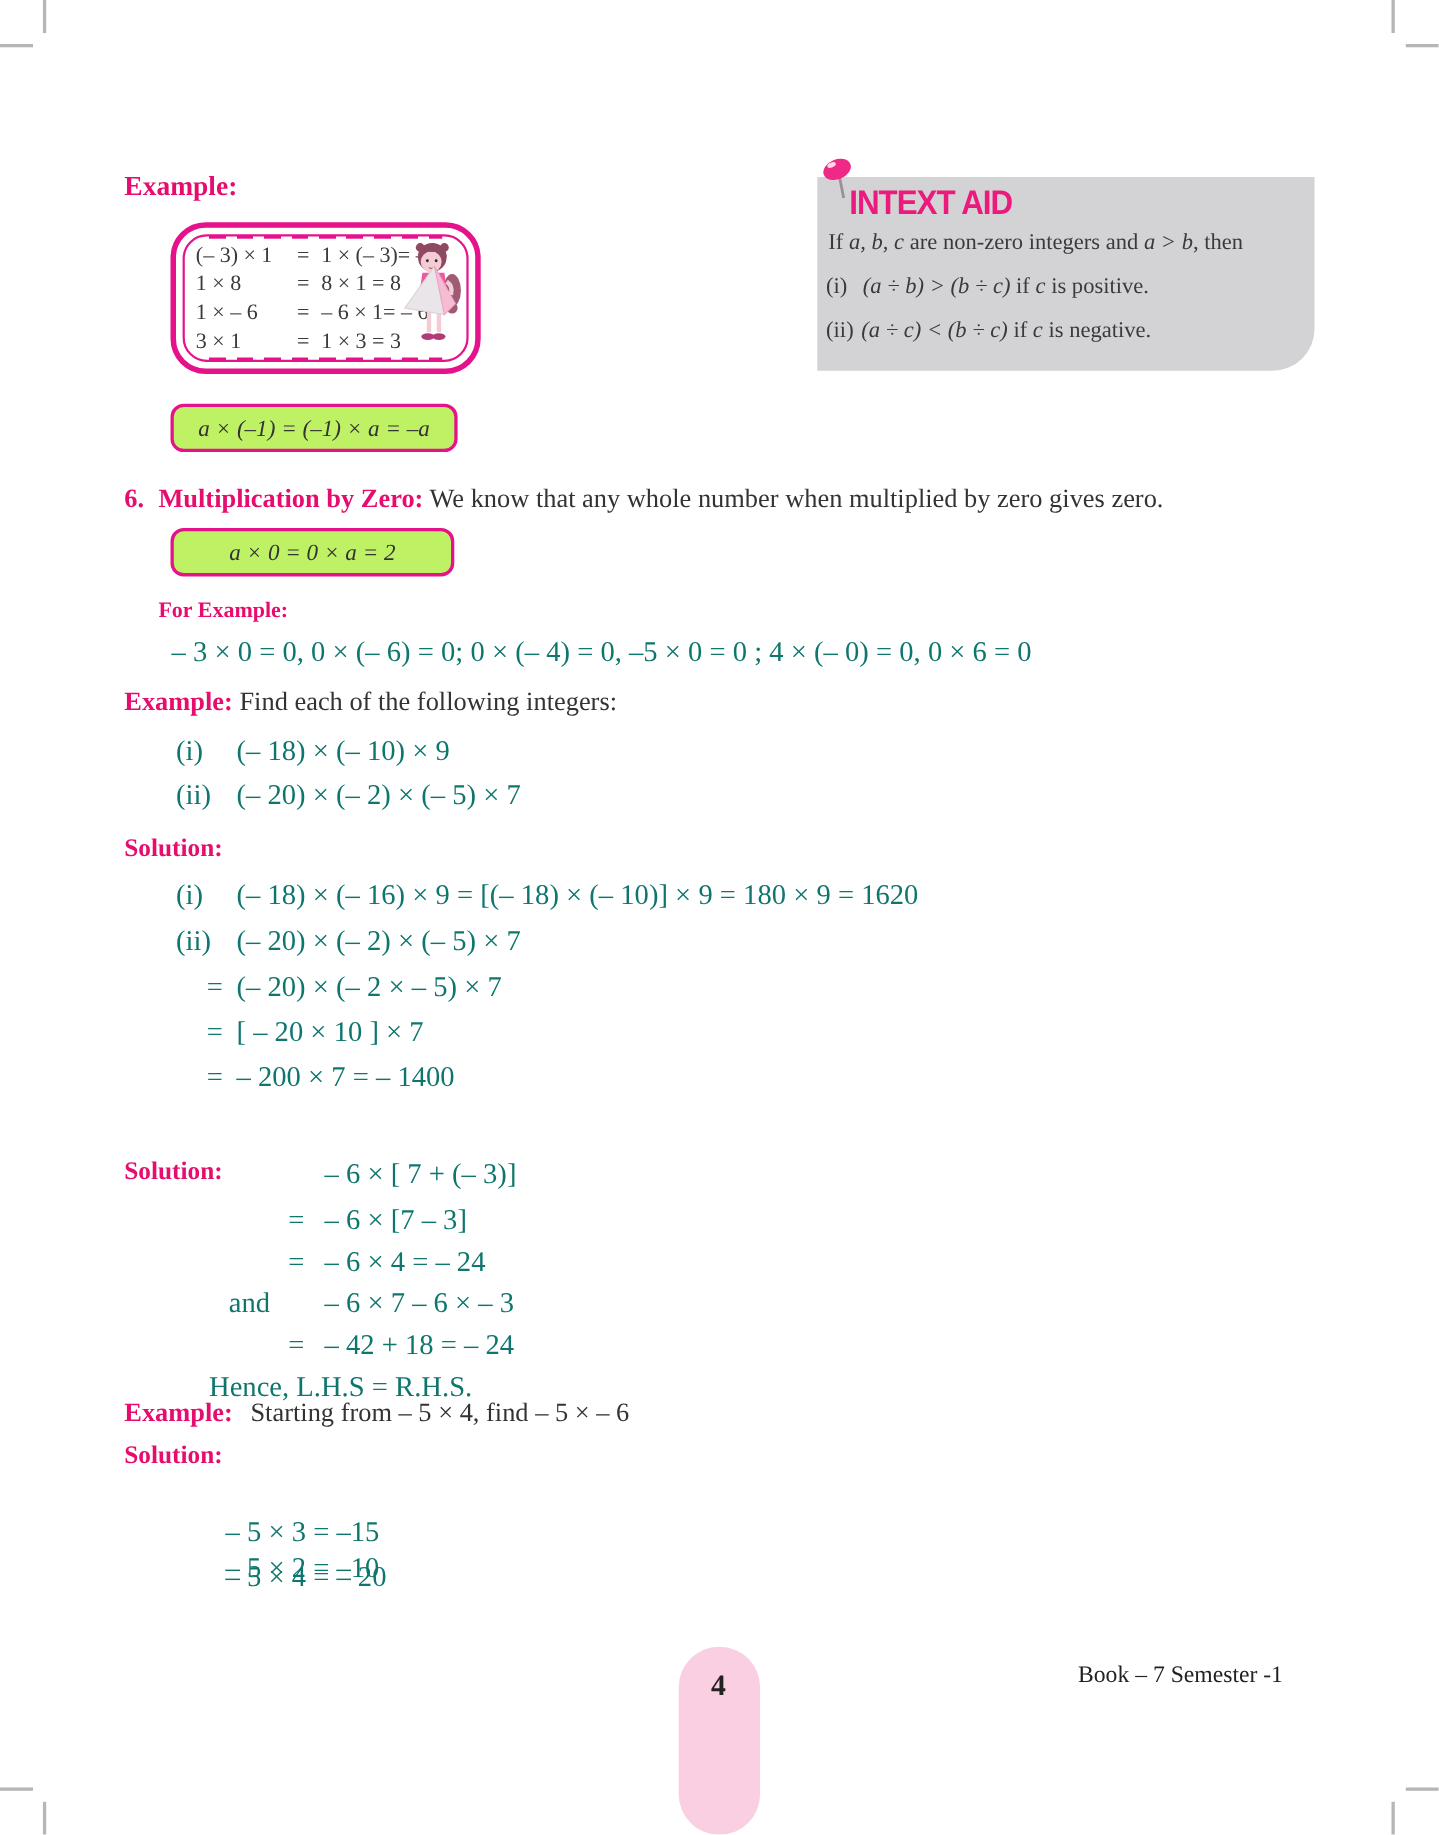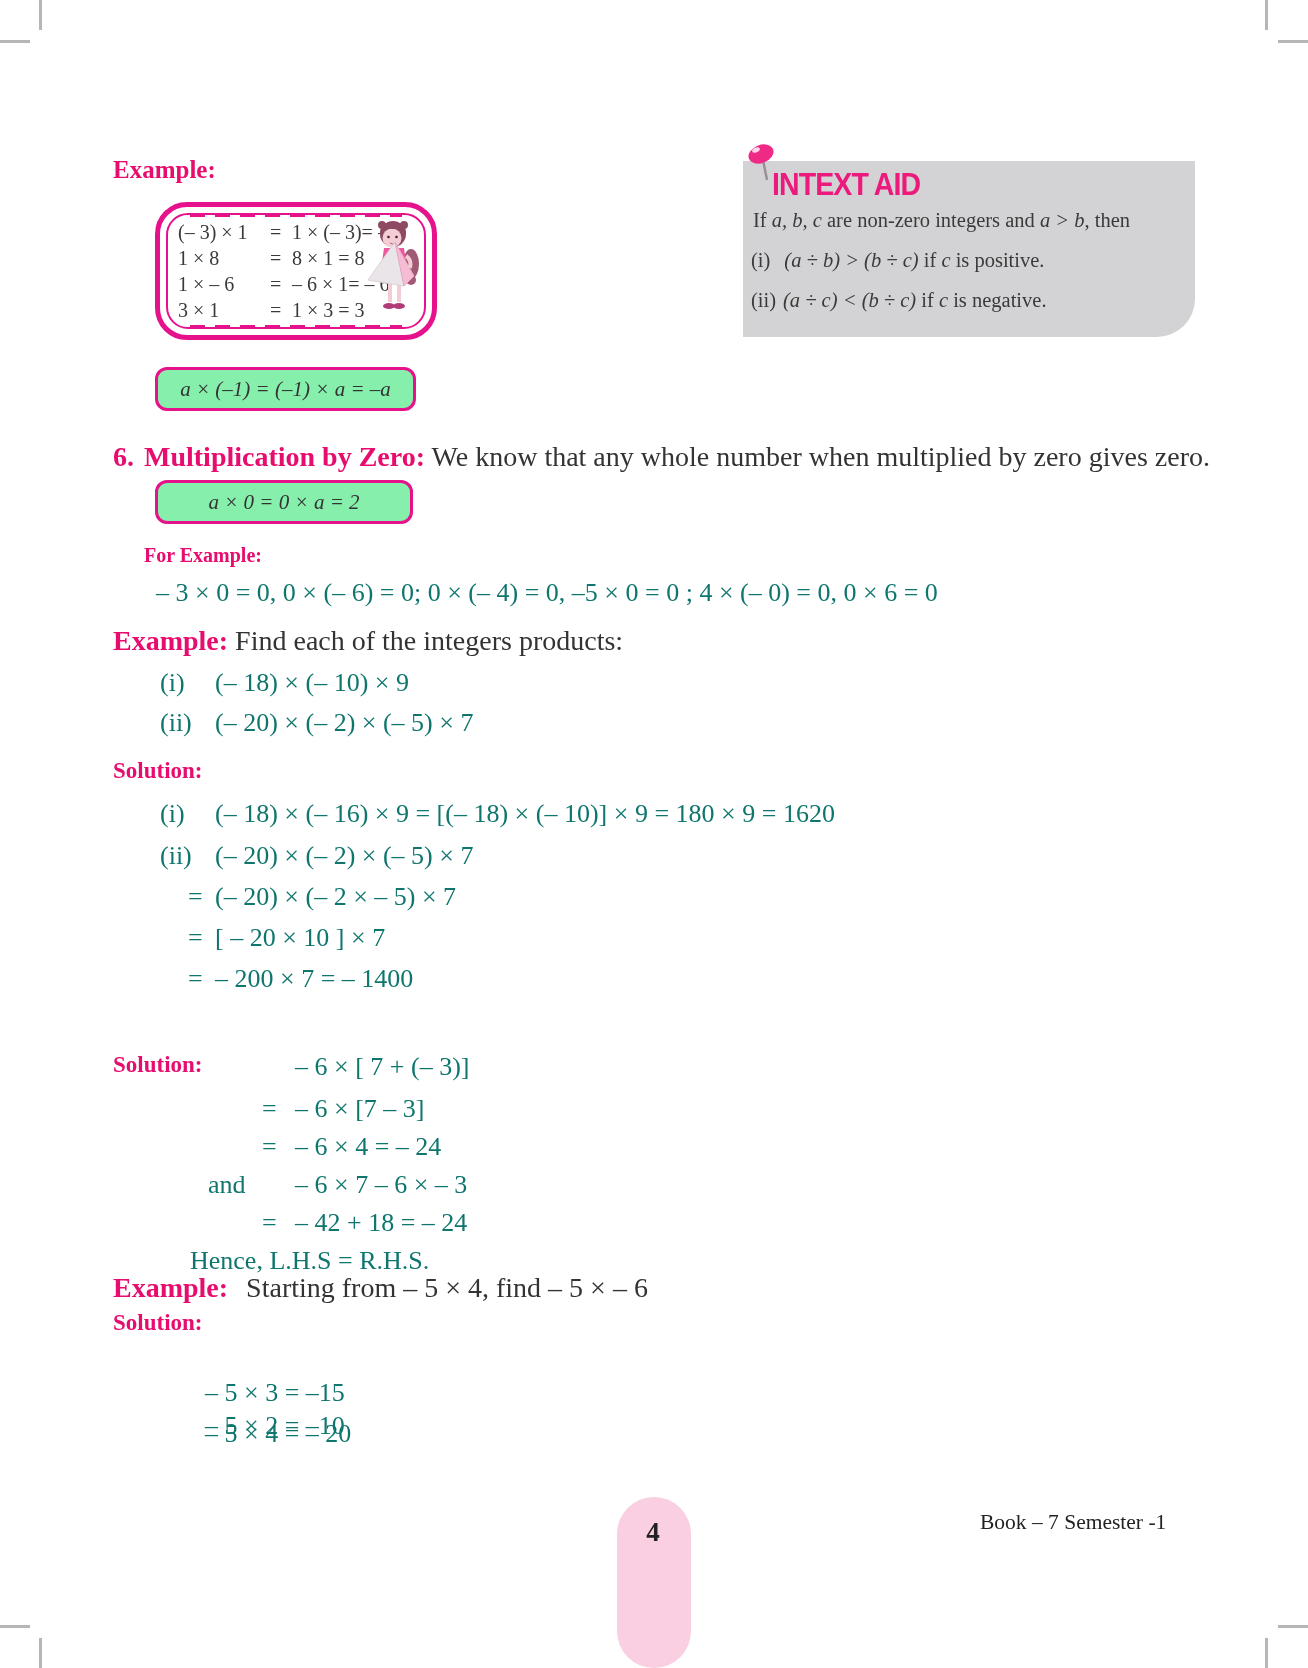--- a/index.html
+++ b/index.html
@@ -6,37 +6,37 @@
   #page{
     position:relative;width:1308px;height:1668px;background:#ffffff;overflow:hidden;
     font-family:"Liberation Serif",serif;color:#333;margin:0 auto;
   }
   .abs{position:absolute;}
   
   .cm{position:absolute;background:#b6b6b6;}
   
   .accent{color:#e70d6f;font-weight:bold;}
   .h-label{font-size:23px;font-weight:bold;color:#e70d6f;}
-  .body-txt{font-size:28px;color:#333;}
+  .body-txt{font-size:24px;color:#333;}
   
   #ex1-box{left:155px;top:202px;width:272px;height:128px;border:5px solid #e6128c;border-radius:32px;background:#fff;}
   #ex1-inner{position:absolute;left:6px;right:6px;top:6px;bottom:6px;border:2px solid #e6128c;border-radius:22px;}
   .dashes{position:absolute;left:30px;right:30px;height:3px;
     background:repeating-linear-gradient(90deg,#e6128c 0 15px,transparent 15px 25px);}
   #ex1-eqs{position:absolute;left:18px;top:12px;font-size:20px;line-height:26px;color:#3a3a3a;white-space:nowrap;}
   .eqrow .lhs{display:inline-block;width:92px;}
   .eqrow .eqs{display:inline-block;width:22px;}
   
   #intext{left:743px;top:161px;width:452px;height:176px;background:#d3d3d5;border-radius:0 0 38px 0;}
   #intext-title{position:absolute;left:29px;top:6px;font-family:"Liberation Sans",sans-serif;
     font-weight:bold;font-size:31px;letter-spacing:-1px;color:#ed1a7d;transform:scaleX(.92);transform-origin:left;}
   .intext-line{position:absolute;font-size:20.5px;color:#3a3a3a;white-space:nowrap;}
   .ital{font-style:italic;}
   
-  .pinkbox{background:#86efac;border:3px solid #e6128c;border-radius:12px;text-align:center;
+  .pinkbox{background:#bef264;border:3px solid #e6128c;border-radius:12px;text-align:center;
     font-size:21px;color:#333;font-style:italic;display:flex;align-items:center;justify-content:center;}
   
   .eqline{position:absolute;font-size:26px;color:#0f766e;white-space:nowrap;}
   
   #pill{left:617px;top:1497px;width:74px;height:171px;background:#f9cfe1;border-radius:37px;}
   #pagenum{position:absolute;left:0;top:20px;width:100%;text-align:center;
     font-size:27px;font-weight:bold;color:#222;letter-spacing:2px;}
   #edition{left:980px;top:1510px;font-size:21.5px;color:#222;white-space:nowrap;}
 </style>
 </head>
@@ -118,21 +118,21 @@
 
   <div class="abs pinkbox" style="left:155px;top:480px;width:252px;height:38px;">
     <span>a × 0 = 0 × a = 2</span>
   </div>
 
   <div class="abs h-label" style="left:144px;top:544px;font-size:20px;">For Example:</div>
   <div class="eqline" style="left:156px;top:578px;">– 3 × 0 = 0, 0 × (– 6) = 0;  0 × (– 4) = 0, –5 × 0 = 0 ;  4 × (– 0) = 0, 0 × 6 = 0</div>
 
   <div class="abs body-txt" style="left:113px;top:625px;white-space:nowrap;">
     <span class="accent">Example:</span>
-    <span>Find each of the integers products:</span>
+    <span>Find each of the following integers:</span>
   </div>
   <div class="eqline" style="left:160px;top:668px;">(i)</div>
   <div class="eqline" style="left:215px;top:668px;">(– 18) × (– 10) × 9</div>
   <div class="eqline" style="left:160px;top:708px;">(ii)</div>
   <div class="eqline" style="left:215px;top:708px;">(– 20) × (– 2) × (– 5) × 7</div>
 
   <div class="abs h-label" style="left:113px;top:758px;font-size:23px;">Solution:</div>
   <div class="eqline" style="left:160px;top:799px;">(i)</div>
   <div class="eqline" style="left:215px;top:799px;">(– 18) × (– 16) × 9 = [(– 18) × (– 10)] × 9 = 180 × 9 = 1620</div>
   <div class="eqline" style="left:160px;top:841px;">(ii)</div>

